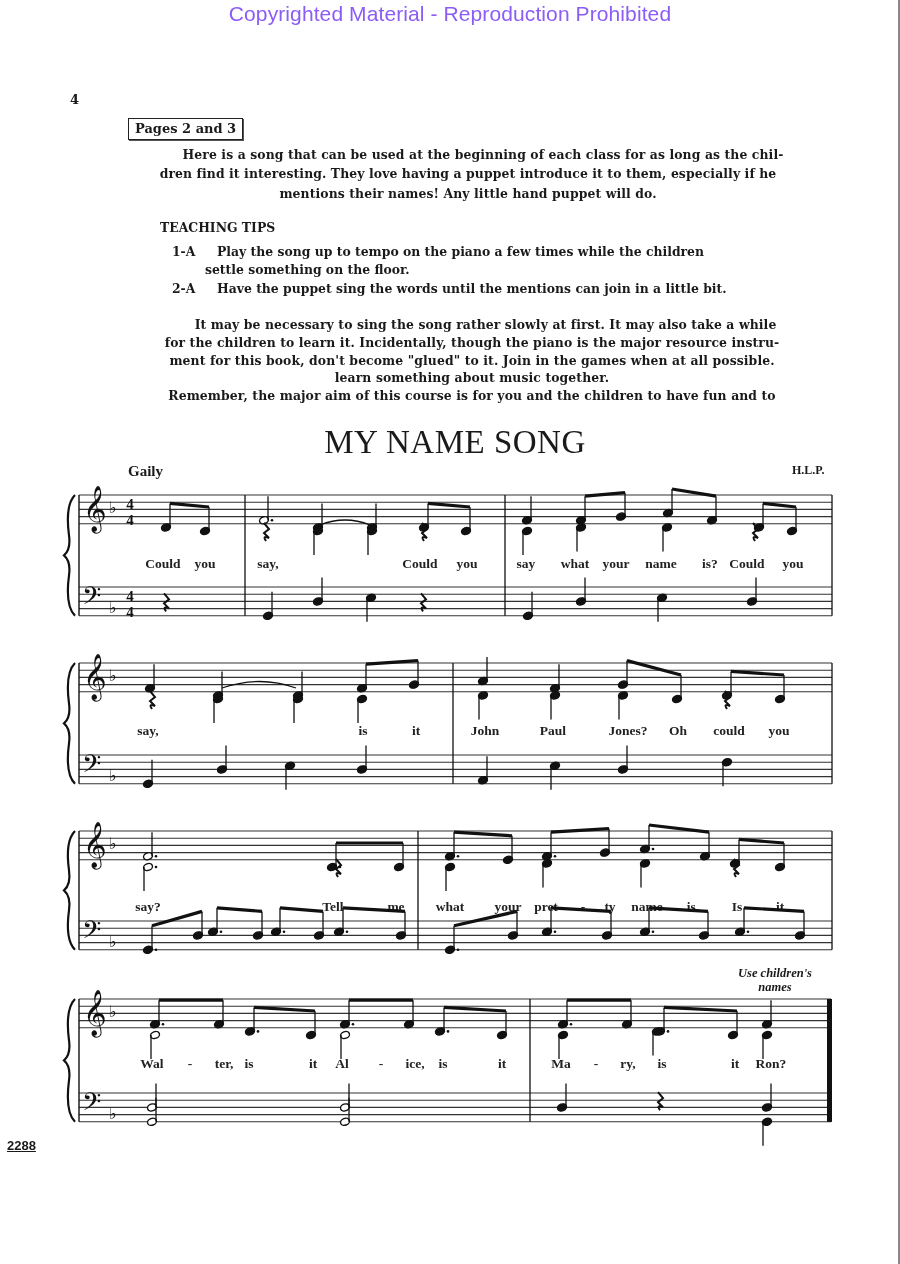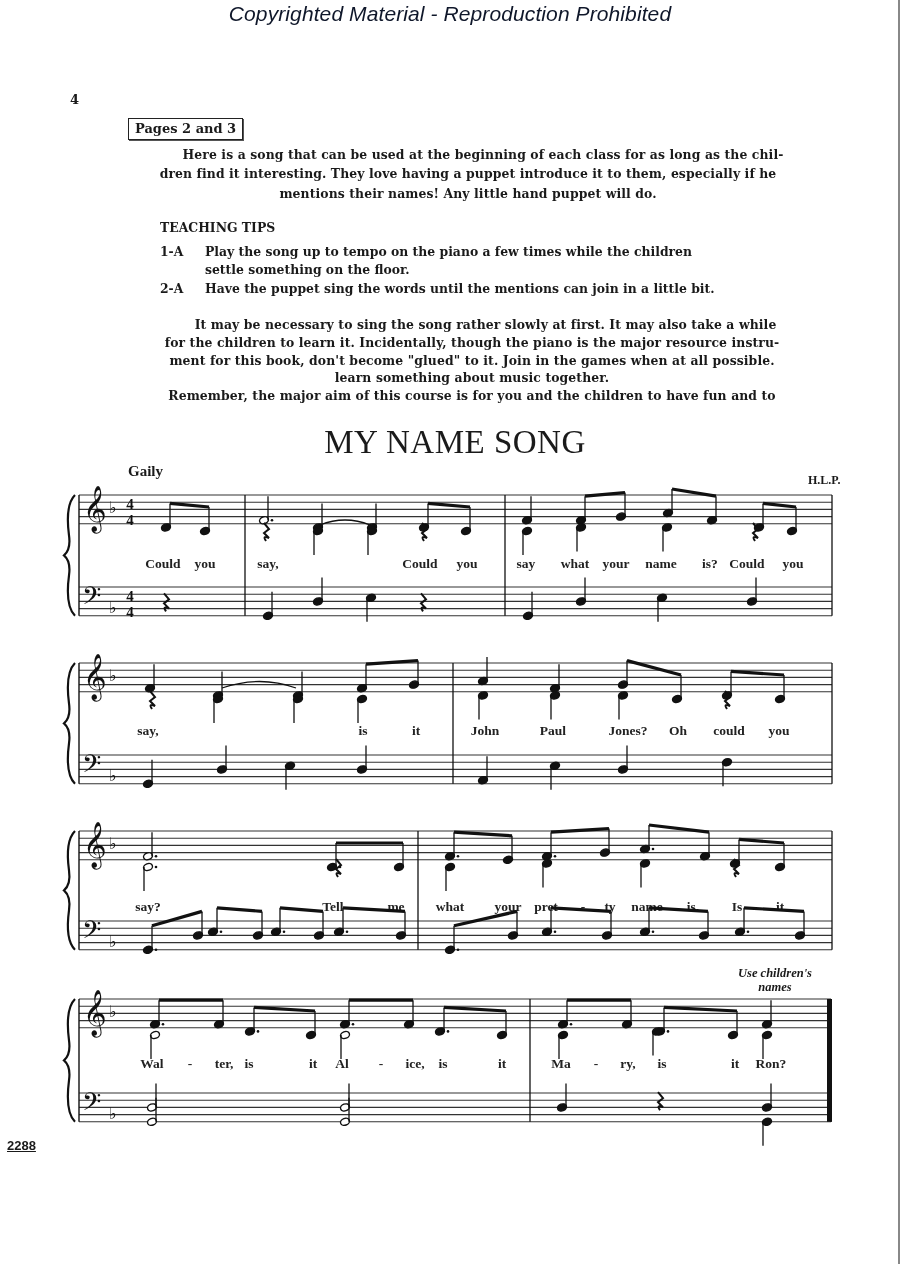--- a/index.html
+++ b/index.html
@@ -1,28 +1,28 @@
 <!DOCTYPE html>
 <html><head>
 <meta charset="utf-8">
 <style>
   html, body { margin:0; padding:0; }
   body { width:900px; height:1264px; background:#ffffff; position:relative; overflow:hidden; font-family:"DejaVu Serif", serif; color:#1a1a1a; }
-  .watermark { position:absolute; top:0; left:0; width:900px; text-align:center; font-family:"Liberation Sans", sans-serif; font-size:21px; color:#0f172a; line-height:28px; letter-spacing:0.1px;font-style:italic; }
+  .watermark { position:absolute; top:0; left:0; width:900px; text-align:center; font-family:"Liberation Sans", sans-serif; font-size:21px; color:#8b5cf6; line-height:28px; letter-spacing:0.1px; }
   .page-num { position:absolute; left:70px; top:92px; font-size:13px; font-weight:bold; }
   .section-box { position:absolute; left:128px; top:118px; border:1.5px solid #222; box-shadow:1px 1px 0 #555; padding:1px 6px; font-size:13px; font-weight:bold; line-height:18px; }
   .para { position:absolute; font-size:12.4px; font-weight:bold; line-height:19.3px; letter-spacing:0.1px;text-align:center; }
   .para .indent { display:inline-block; width:30px; }
   .tips-title { position:absolute; left:160px; top:220px; font-size:12.4px; font-weight:bold; }
   .tip { position:absolute; left:160px; font-size:12.4px; font-weight:bold; line-height:17.5px; }
-  .tip .num { display:inline-block; width:45px; }
+  .tip .num { display:inline-block; width:45px;margin-left:12px; }
   .tip .cont { padding-left:45px; }
   .song-title { position:absolute; left:0; width:910px; top:424px; text-align:center; font-family:"Liberation Serif", serif; font-size:33px; letter-spacing:0.5px; }
   .tempo { position:absolute; left:128px; top:463px; font-family:"Liberation Serif", serif; font-size:15px; font-weight:bold; }
-  .composer { position:absolute; left:792px; top:473px; font-family:"Liberation Serif", serif; font-size:12px; font-weight:bold;margin-left:16px; }
+  .composer { position:absolute; left:792px; top:463px; font-family:"Liberation Serif", serif; font-size:12px; font-weight:bold; }
   .note-hint { position:absolute; left:720px; top:966px; font-family:"Liberation Serif", serif; font-size:12.5px; font-style:italic; font-weight:bold; text-align:center; line-height:14px; width:110px; }
   .footer-num { position:absolute; left:7px; width:900px; text-align:left; top:1138px; font-family:"Liberation Sans", sans-serif; font-size:13px; font-weight:bold;text-decoration:underline; }
   svg.score { position:absolute; left:0; top:0; }
   .lyric { font-family:"Liberation Serif", serif; font-size:13.5px; font-weight:bold; fill:#222; }
   .right-edge { position:absolute; right:0; top:0; width:2px; height:1264px; background:#888; }
 </style>
 </head>
 <body>
 
 <div class="watermark">Copyrighted Material - Reproduction Prohibited</div>

